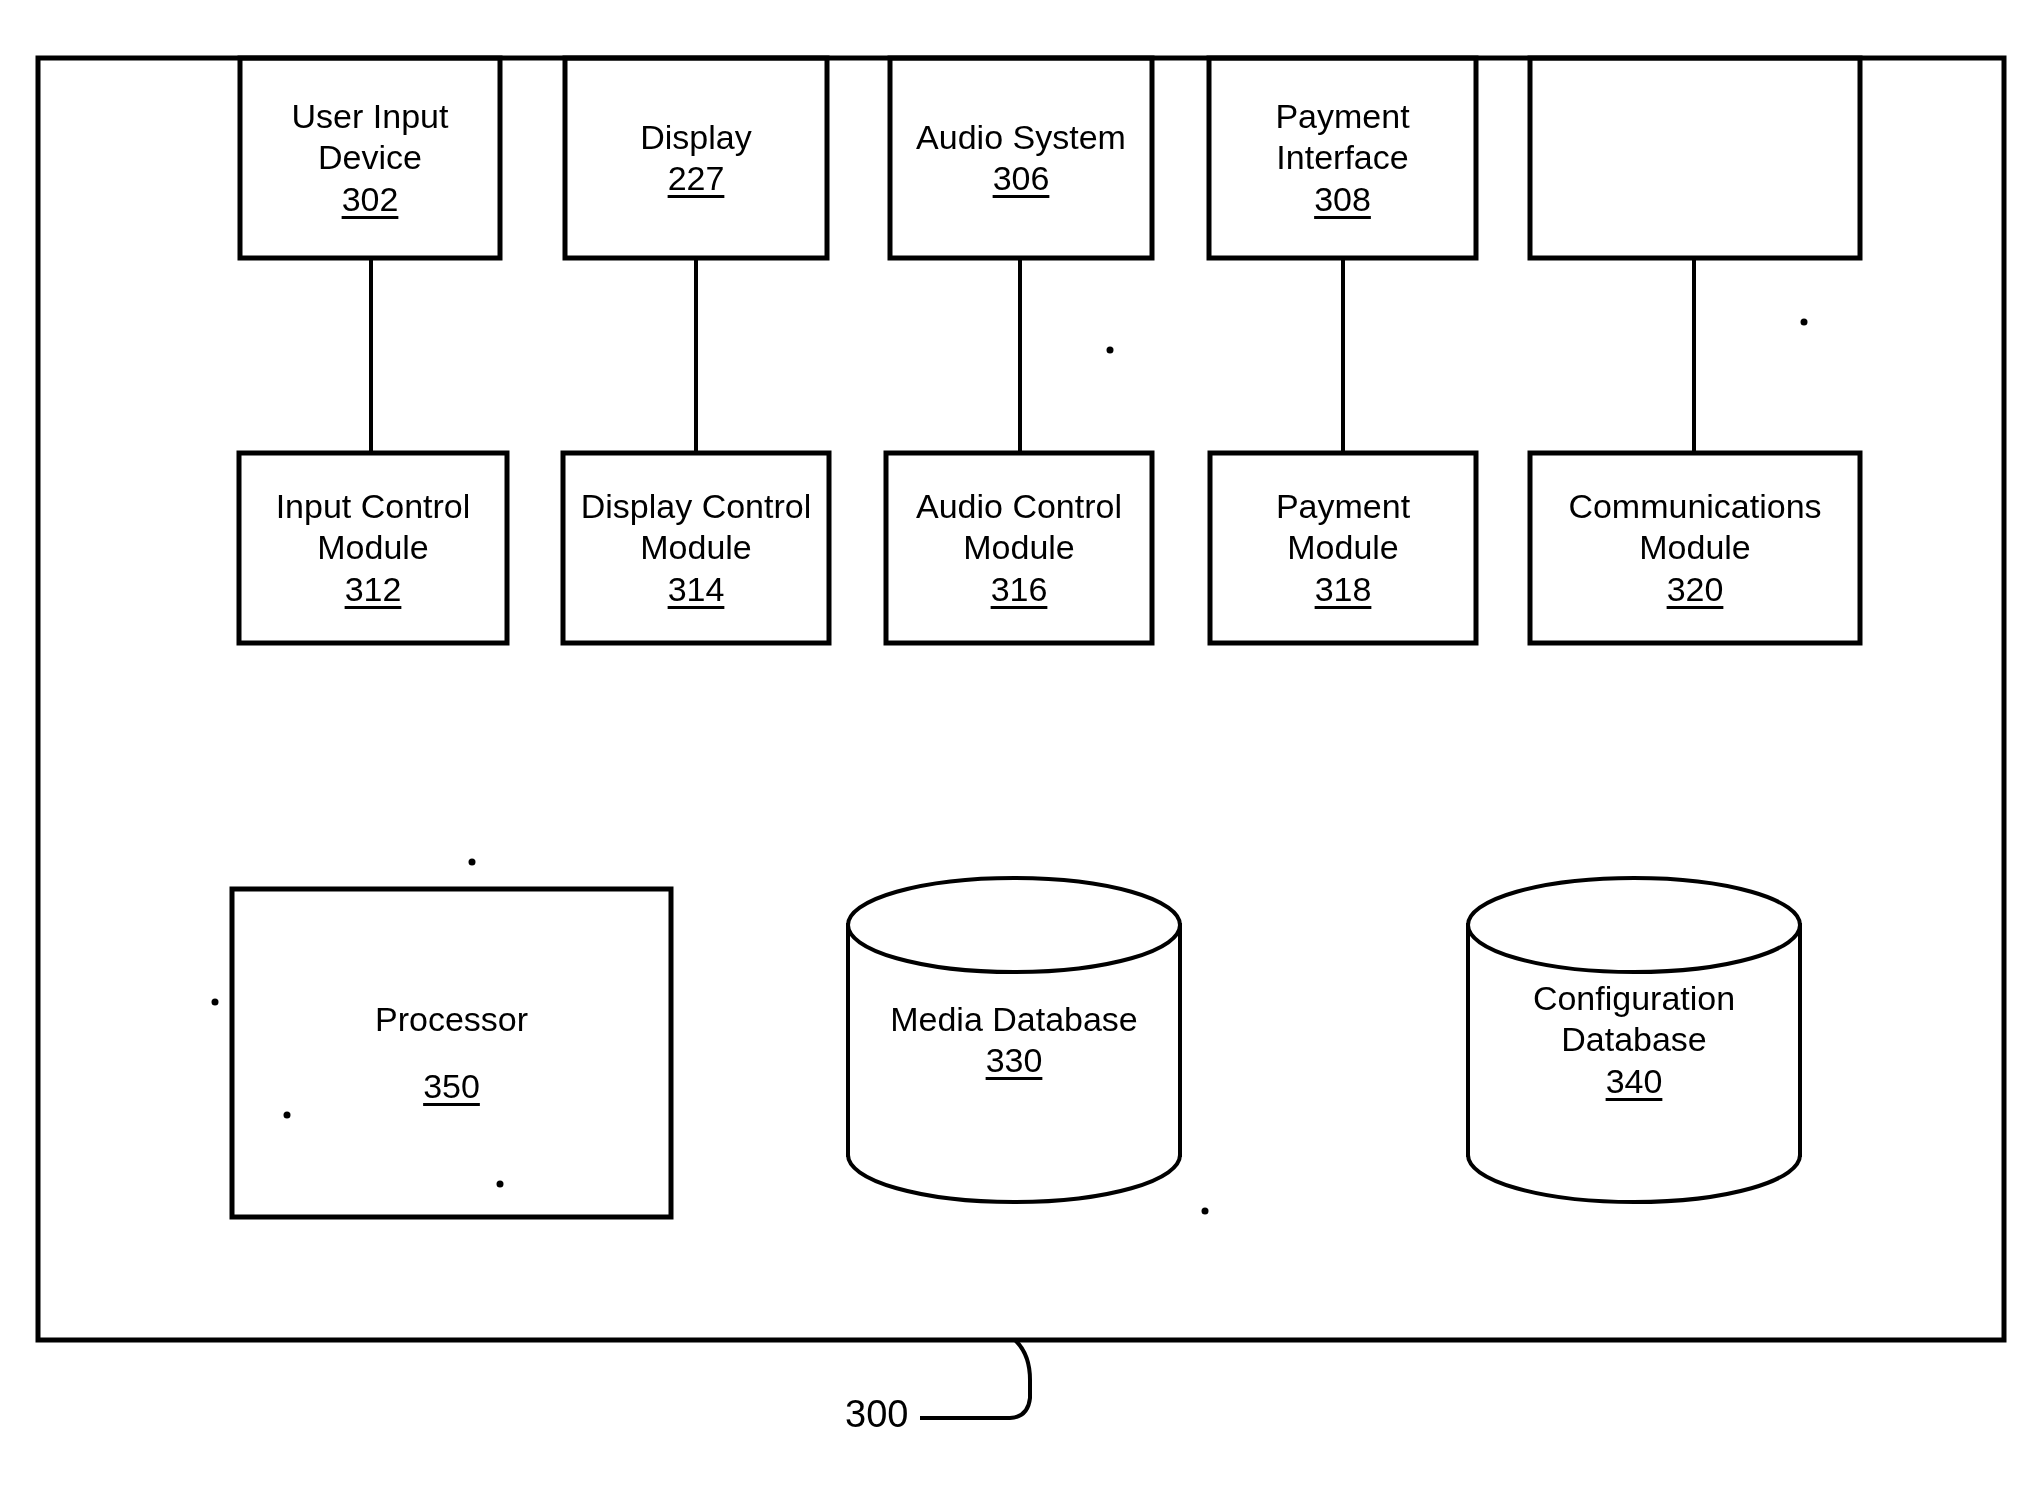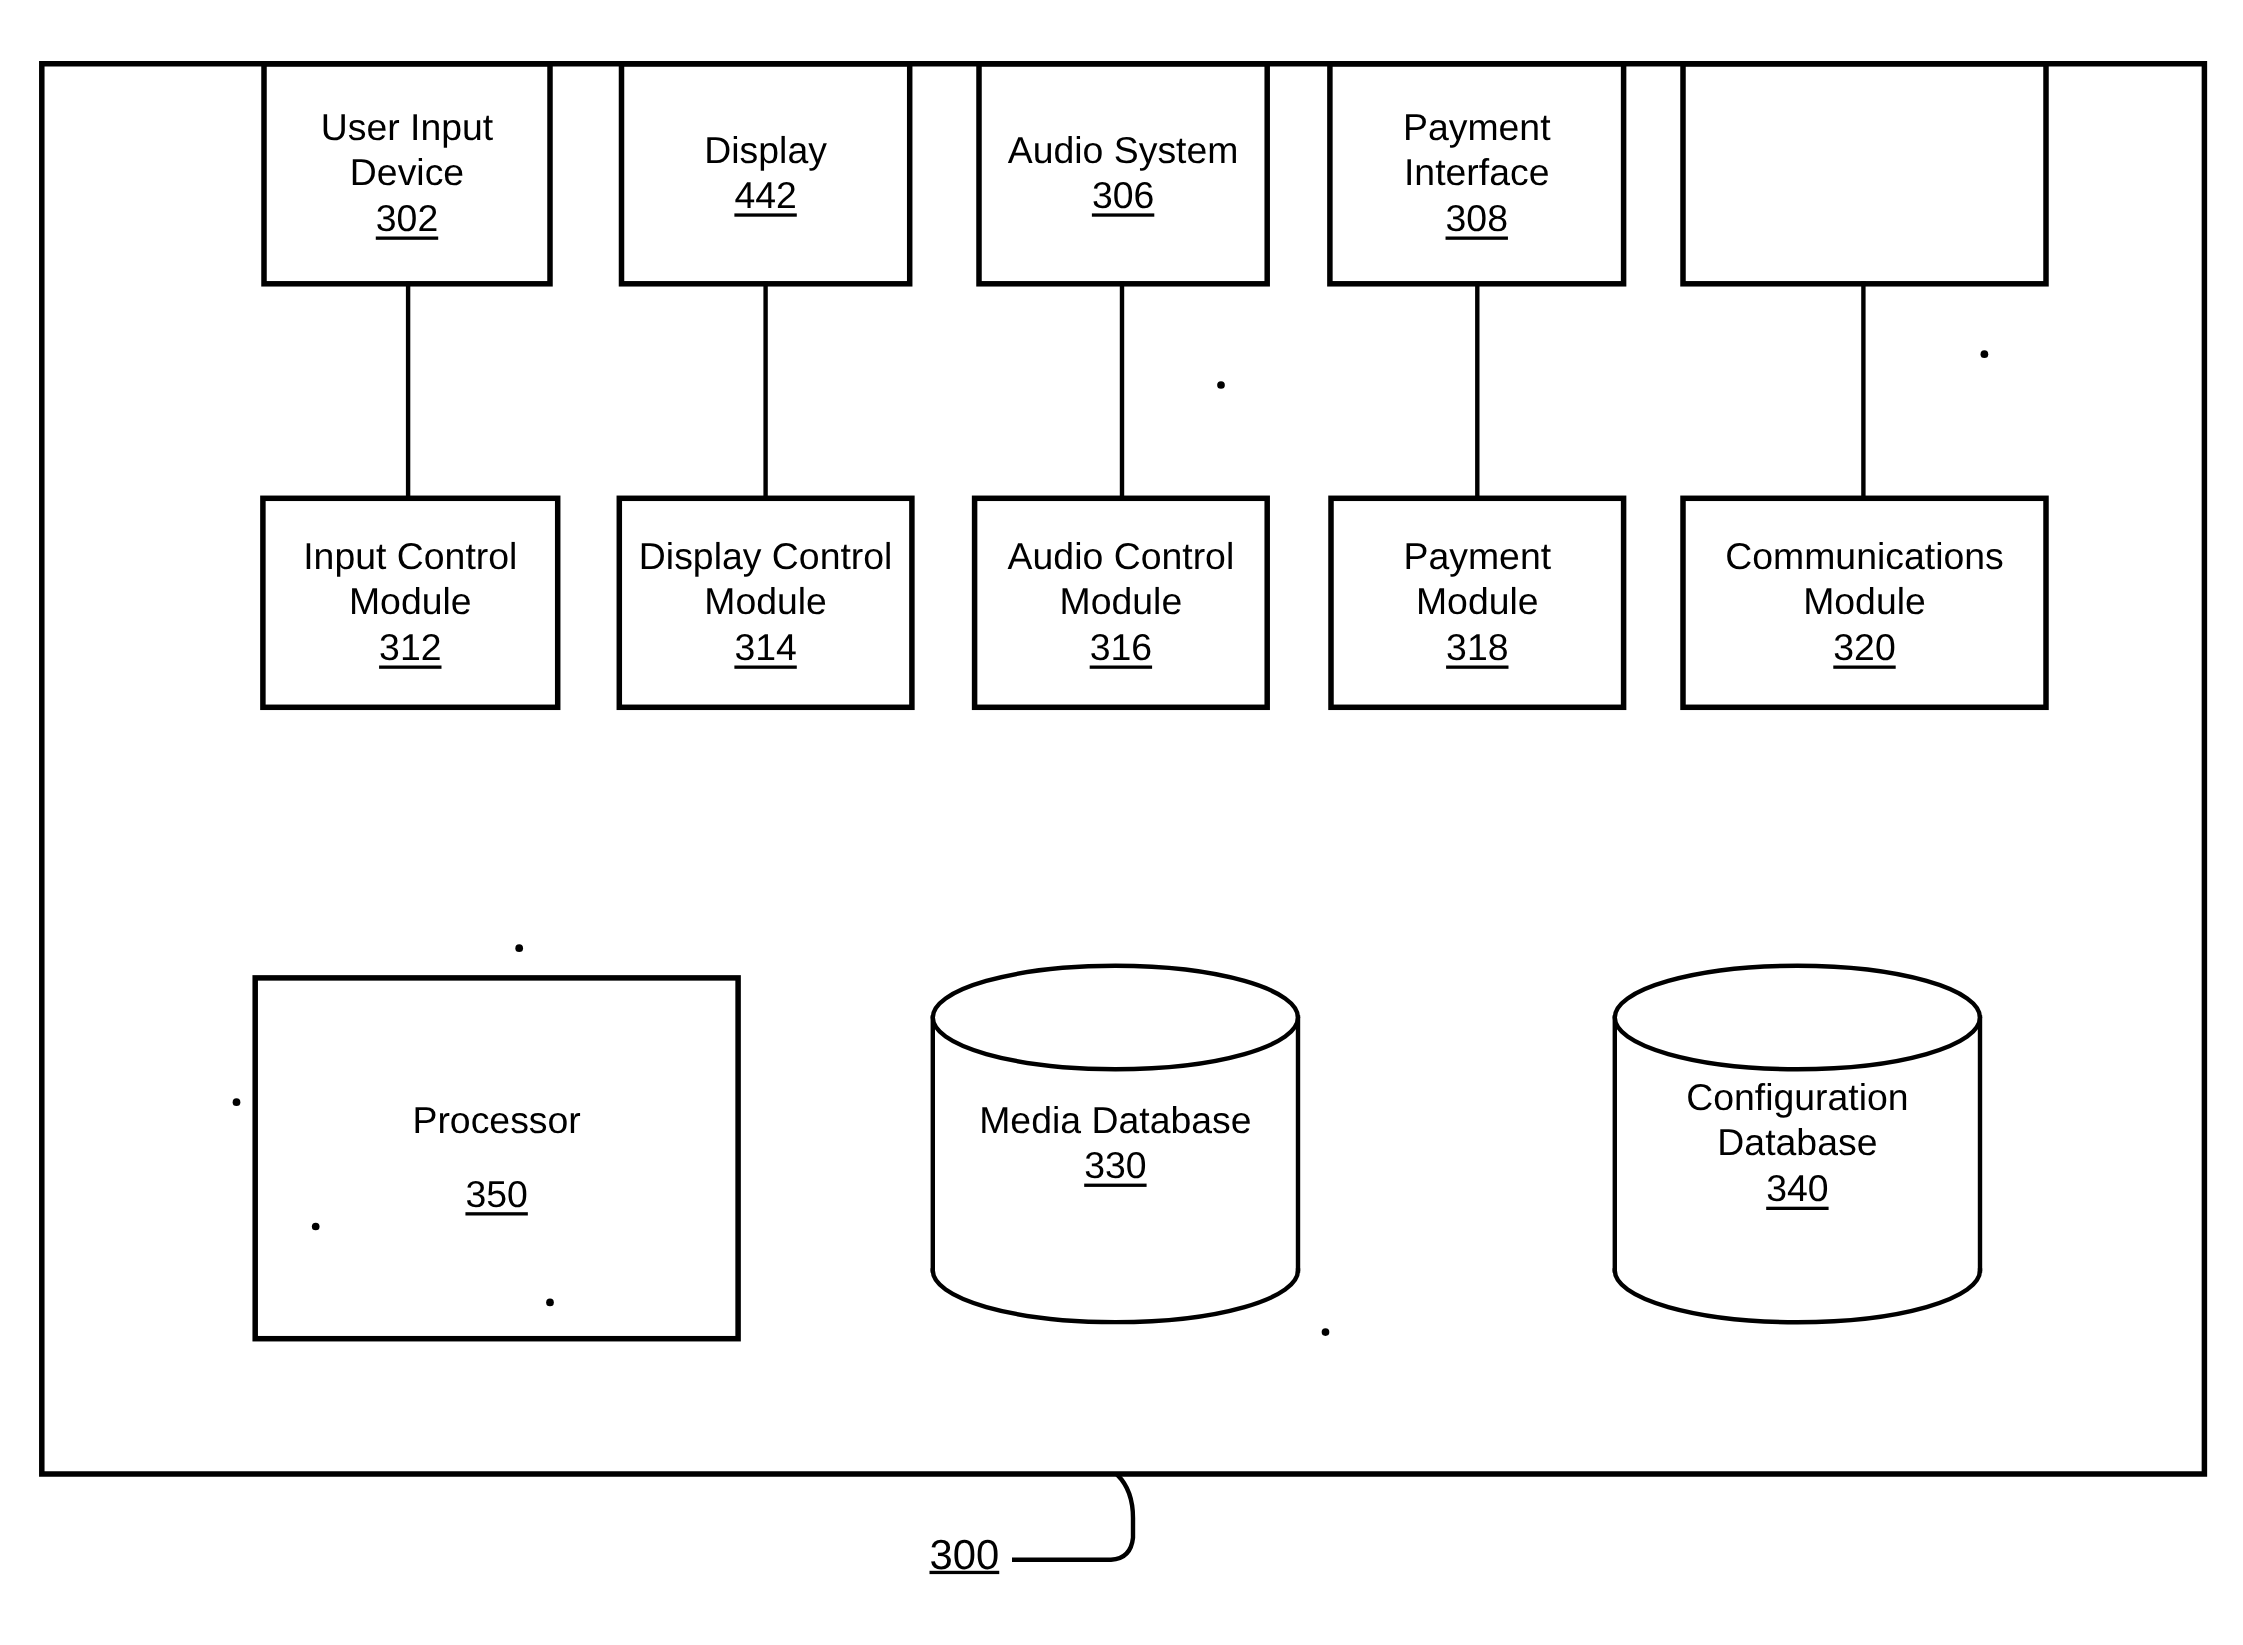--- a/index.html
+++ b/index.html
@@ -23,21 +23,20 @@
     position: absolute;
     left: 0;
     top: 0;
     width: 2039px;
     height: 1495px;
   }
   .fig-ref {
     position: absolute;
     font-size: 38px;
     color: #000;
-    text-decoration: underline;
   }
   .node-wrap {
     position: absolute;
   }
   .label-stack {
     display: flex;
     flex-direction: column;
     align-items: center;
     justify-content: center;
     width: 100%;
@@ -116,21 +115,21 @@
     <div class="label-stack">
       <span class="label-line">User Input</span>
       <span class="label-line">Device</span>
       <span class="label-line num">302</span>
     </div>
   </div>
 
   <div class="node-wrap" style="left:565px; top:58px; width:262px; height:200px;text-align:right;">
     <div class="label-stack">
       <span class="label-line">Display</span>
-      <span class="label-line num">442</span>
+      <span class="label-line num">227</span>
     </div>
   </div>
 
   <div class="node-wrap" style="left:890px; top:58px; width:262px; height:200px;">
     <div class="label-stack">
       <span class="label-line">Audio System</span>
       <span class="label-line num">306</span>
     </div>
   </div>
 

